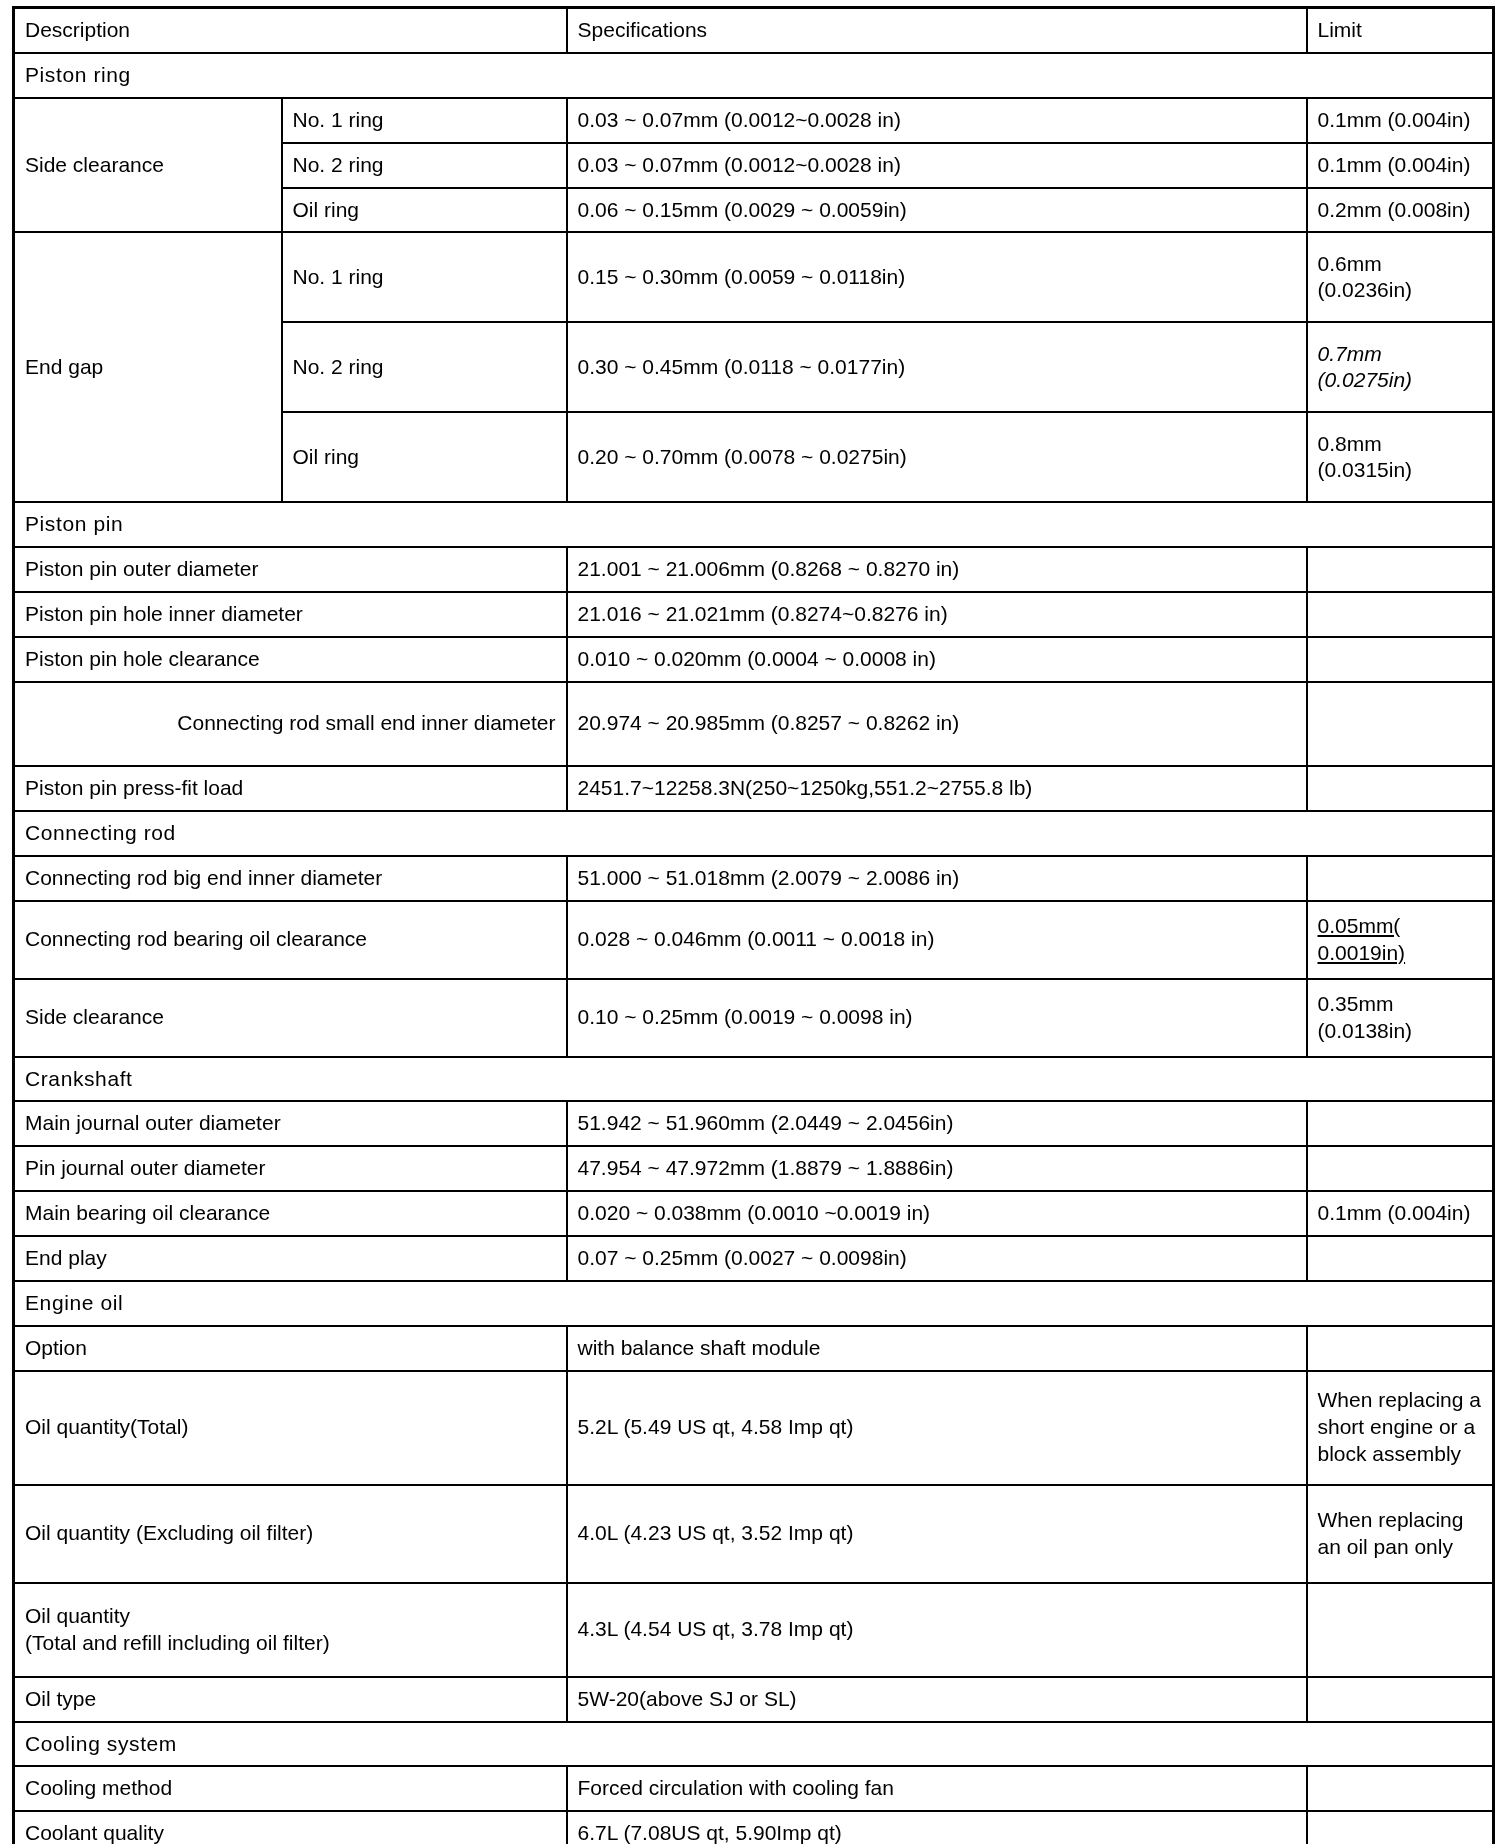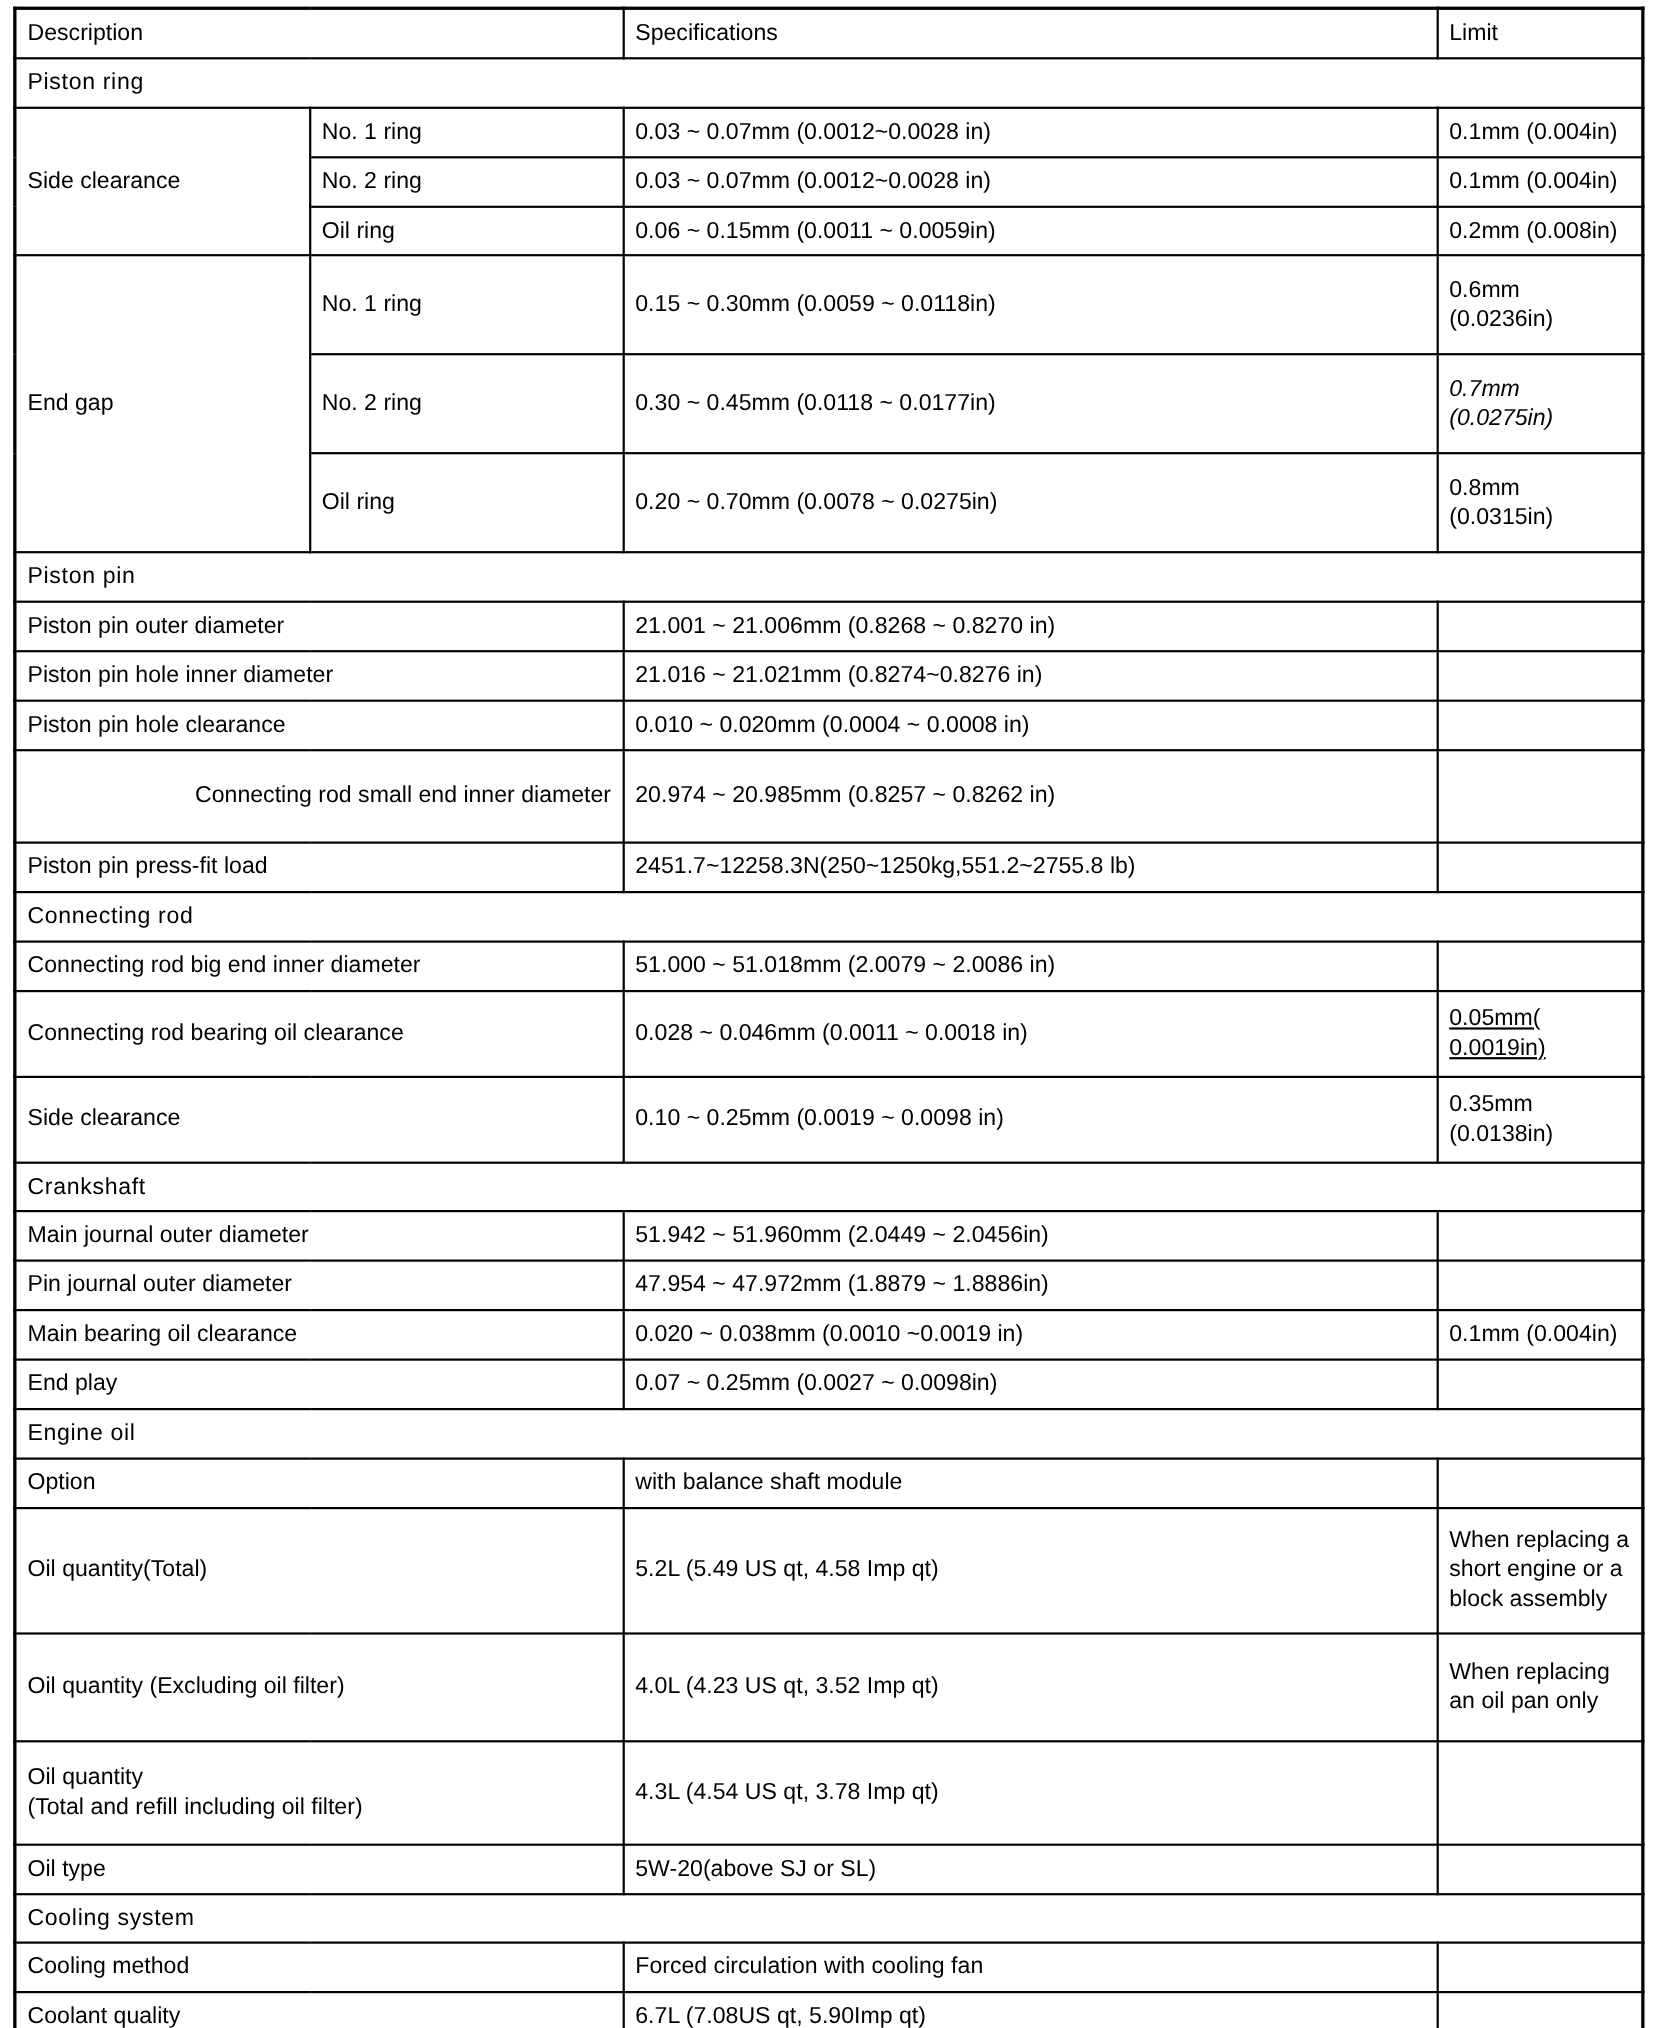--- a/index.html
+++ b/index.html
@@ -83,21 +83,21 @@
         <td class="spec-cell">0.03 ~ 0.07mm (0.0012~0.0028 in)</td>
         <td class="limit-cell">0.1mm (0.004in)</td>
       </tr>
       <tr>
         <td class="sub-cell">No.  2 ring</td>
         <td class="spec-cell">0.03 ~ 0.07mm (0.0012~0.0028 in)</td>
         <td class="limit-cell">0.1mm (0.004in)</td>
       </tr>
       <tr>
         <td class="sub-cell">Oil ring</td>
-        <td class="spec-cell">0.06 ~ 0.15mm (0.0011 ~ 0.0059in)</td>
+        <td class="spec-cell">0.06 ~ 0.15mm (0.0029 ~ 0.0059in)</td>
         <td class="limit-cell">0.2mm (0.008in)</td>
       </tr>
       <tr>
         <td class="desc-cell vcenter" rowspan="3">End gap</td>
         <td class="sub-cell tall" style="height:72px;">No.  1 ring</td>
         <td class="spec-cell">0.15 ~ 0.30mm (0.0059 ~ 0.0118in)</td>
         <td class="limit-cell" style="white-space: pre-line;">0.6mm
 (0.0236in)</td>
       </tr>
       <tr>

